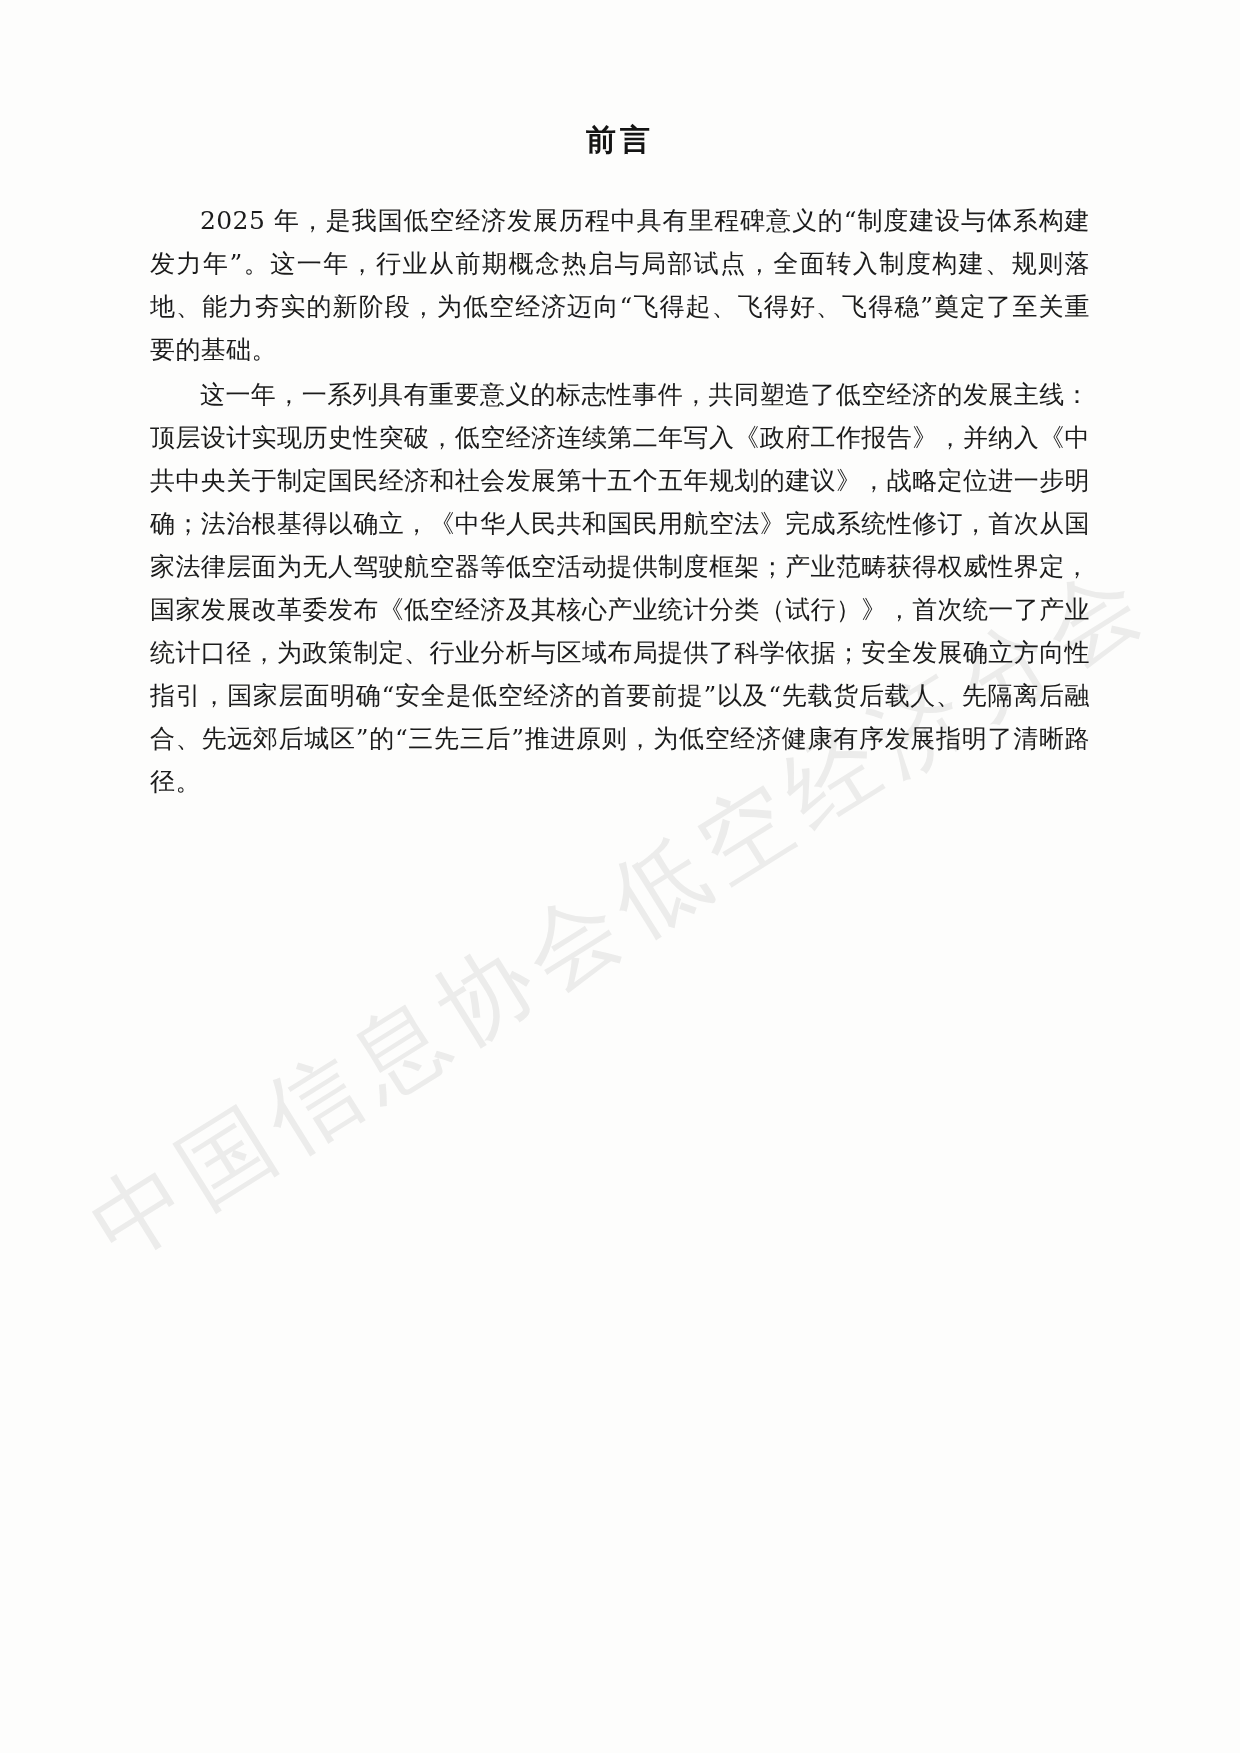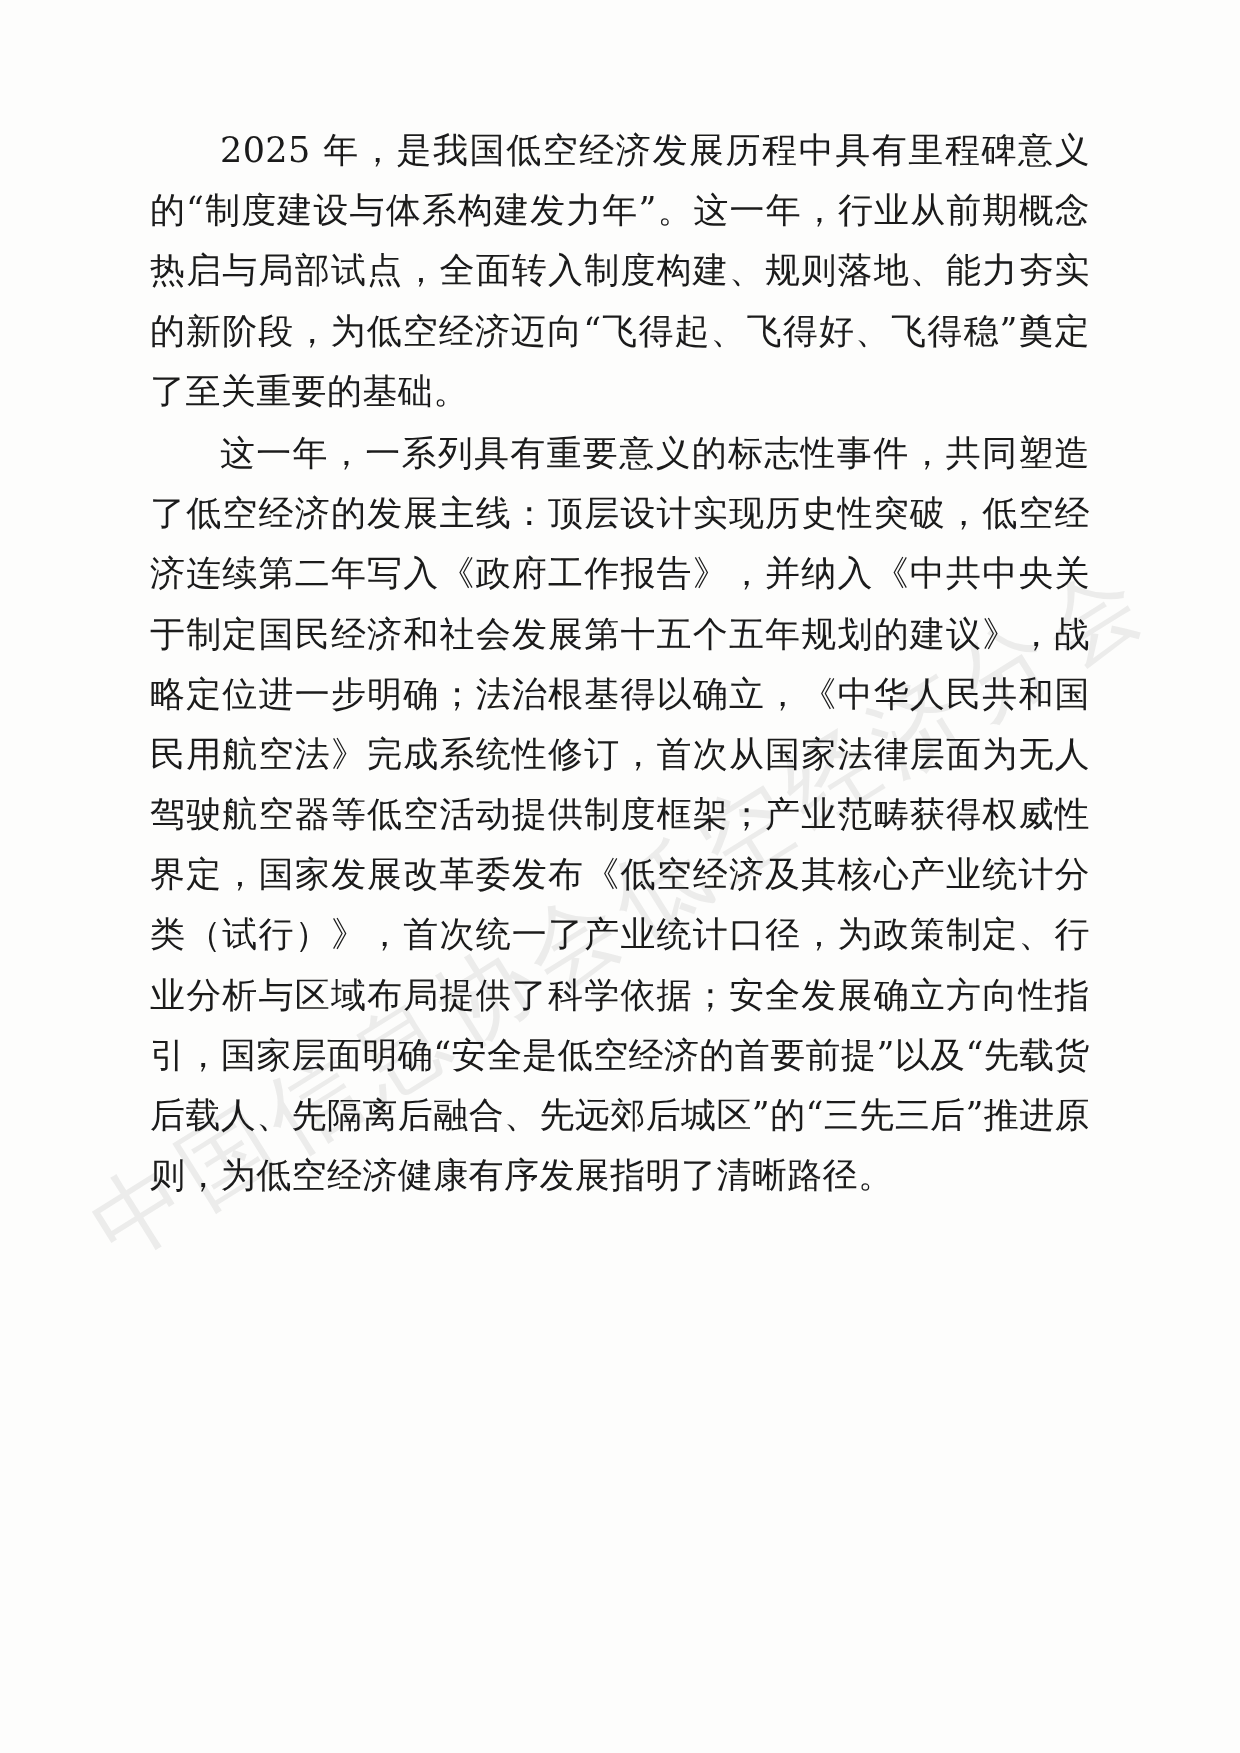--- a/index.html
+++ b/index.html
@@ -48,38 +48,39 @@
     font-size: 30px;
     font-weight: 700;
     letter-spacing: 4px;
     margin: 0 0 38px 0;
     font-family: "DejaVu Sans", "Liberation Sans", sans-serif;
     color: #141414;
   }
 
   p.para {
     margin: 0 0 2px 0;
-    font-size: 35px;
+    font-size: 25px;
     line-height: 1.72;
     text-align: justify;
     text-justify: inter-ideograph;
     text-indent: 2em;
     letter-spacing: 0.4px;
     color: #1b1b1b;
   }
 </style>
 </head>
 <body>
 
 <div class="page">
 
   <div class="watermark">中国信息协会低空经济分会</div>
 
   <div class="content">
 
+    <h1 class="doc-title">前言</h1>
 
     <p class="para">2025 年，是我国低空经济发展历程中具有里程碑意义的“制度建设与体系构建发力年”。这一年，行业从前期概念热启与局部试点，全面转入制度构建、规则落地、能力夯实的新阶段，为低空经济迈向“飞得起、飞得好、飞得稳”奠定了至关重要的基础。</p>
 
     <p class="para">这一年，一系列具有重要意义的标志性事件，共同塑造了低空经济的发展主线：顶层设计实现历史性突破，低空经济连续第二年写入《政府工作报告》，并纳入《中共中央关于制定国民经济和社会发展第十五个五年规划的建议》，战略定位进一步明确；法治根基得以确立，《中华人民共和国民用航空法》完成系统性修订，首次从国家法律层面为无人驾驶航空器等低空活动提供制度框架；产业范畴获得权威性界定，国家发展改革委发布《低空经济及其核心产业统计分类（试行）》，首次统一了产业统计口径，为政策制定、行业分析与区域布局提供了科学依据；安全发展确立方向性指引，国家层面明确“安全是低空经济的首要前提”以及“先载货后载人、先隔离后融合、先远郊后城区”的“三先三后”推进原则，为低空经济健康有序发展指明了清晰路径。</p>
 
 
   </div>
 </div>
 
 </body></html>

